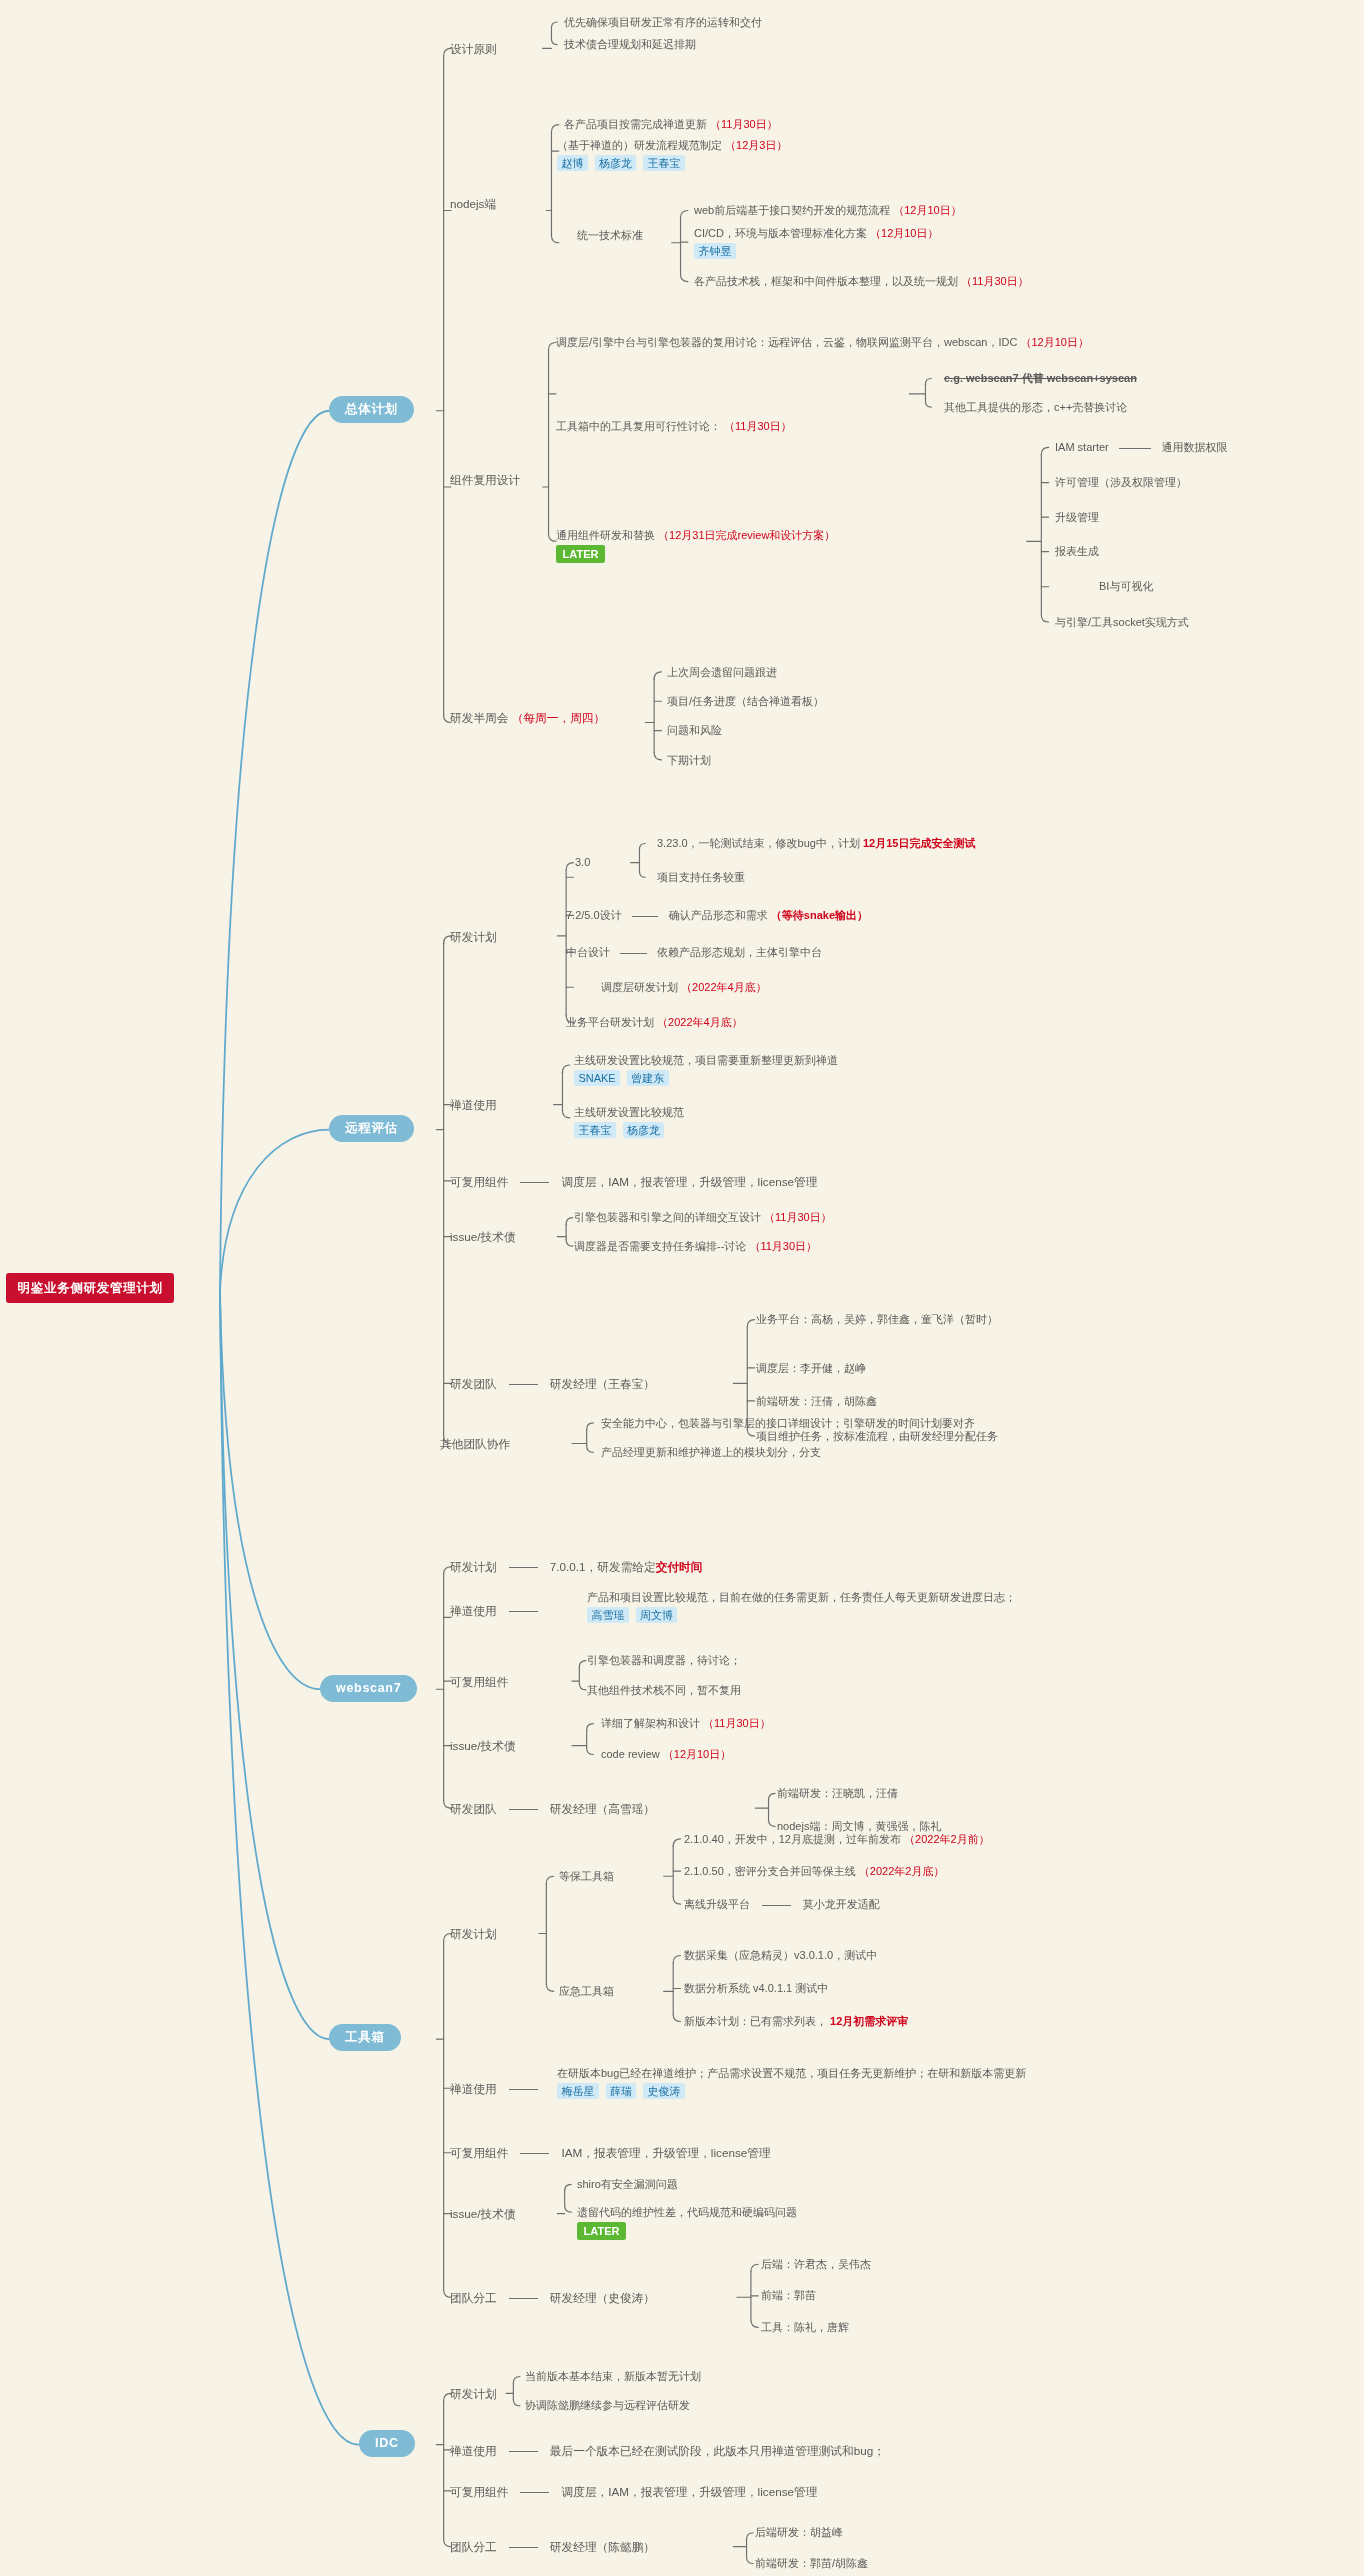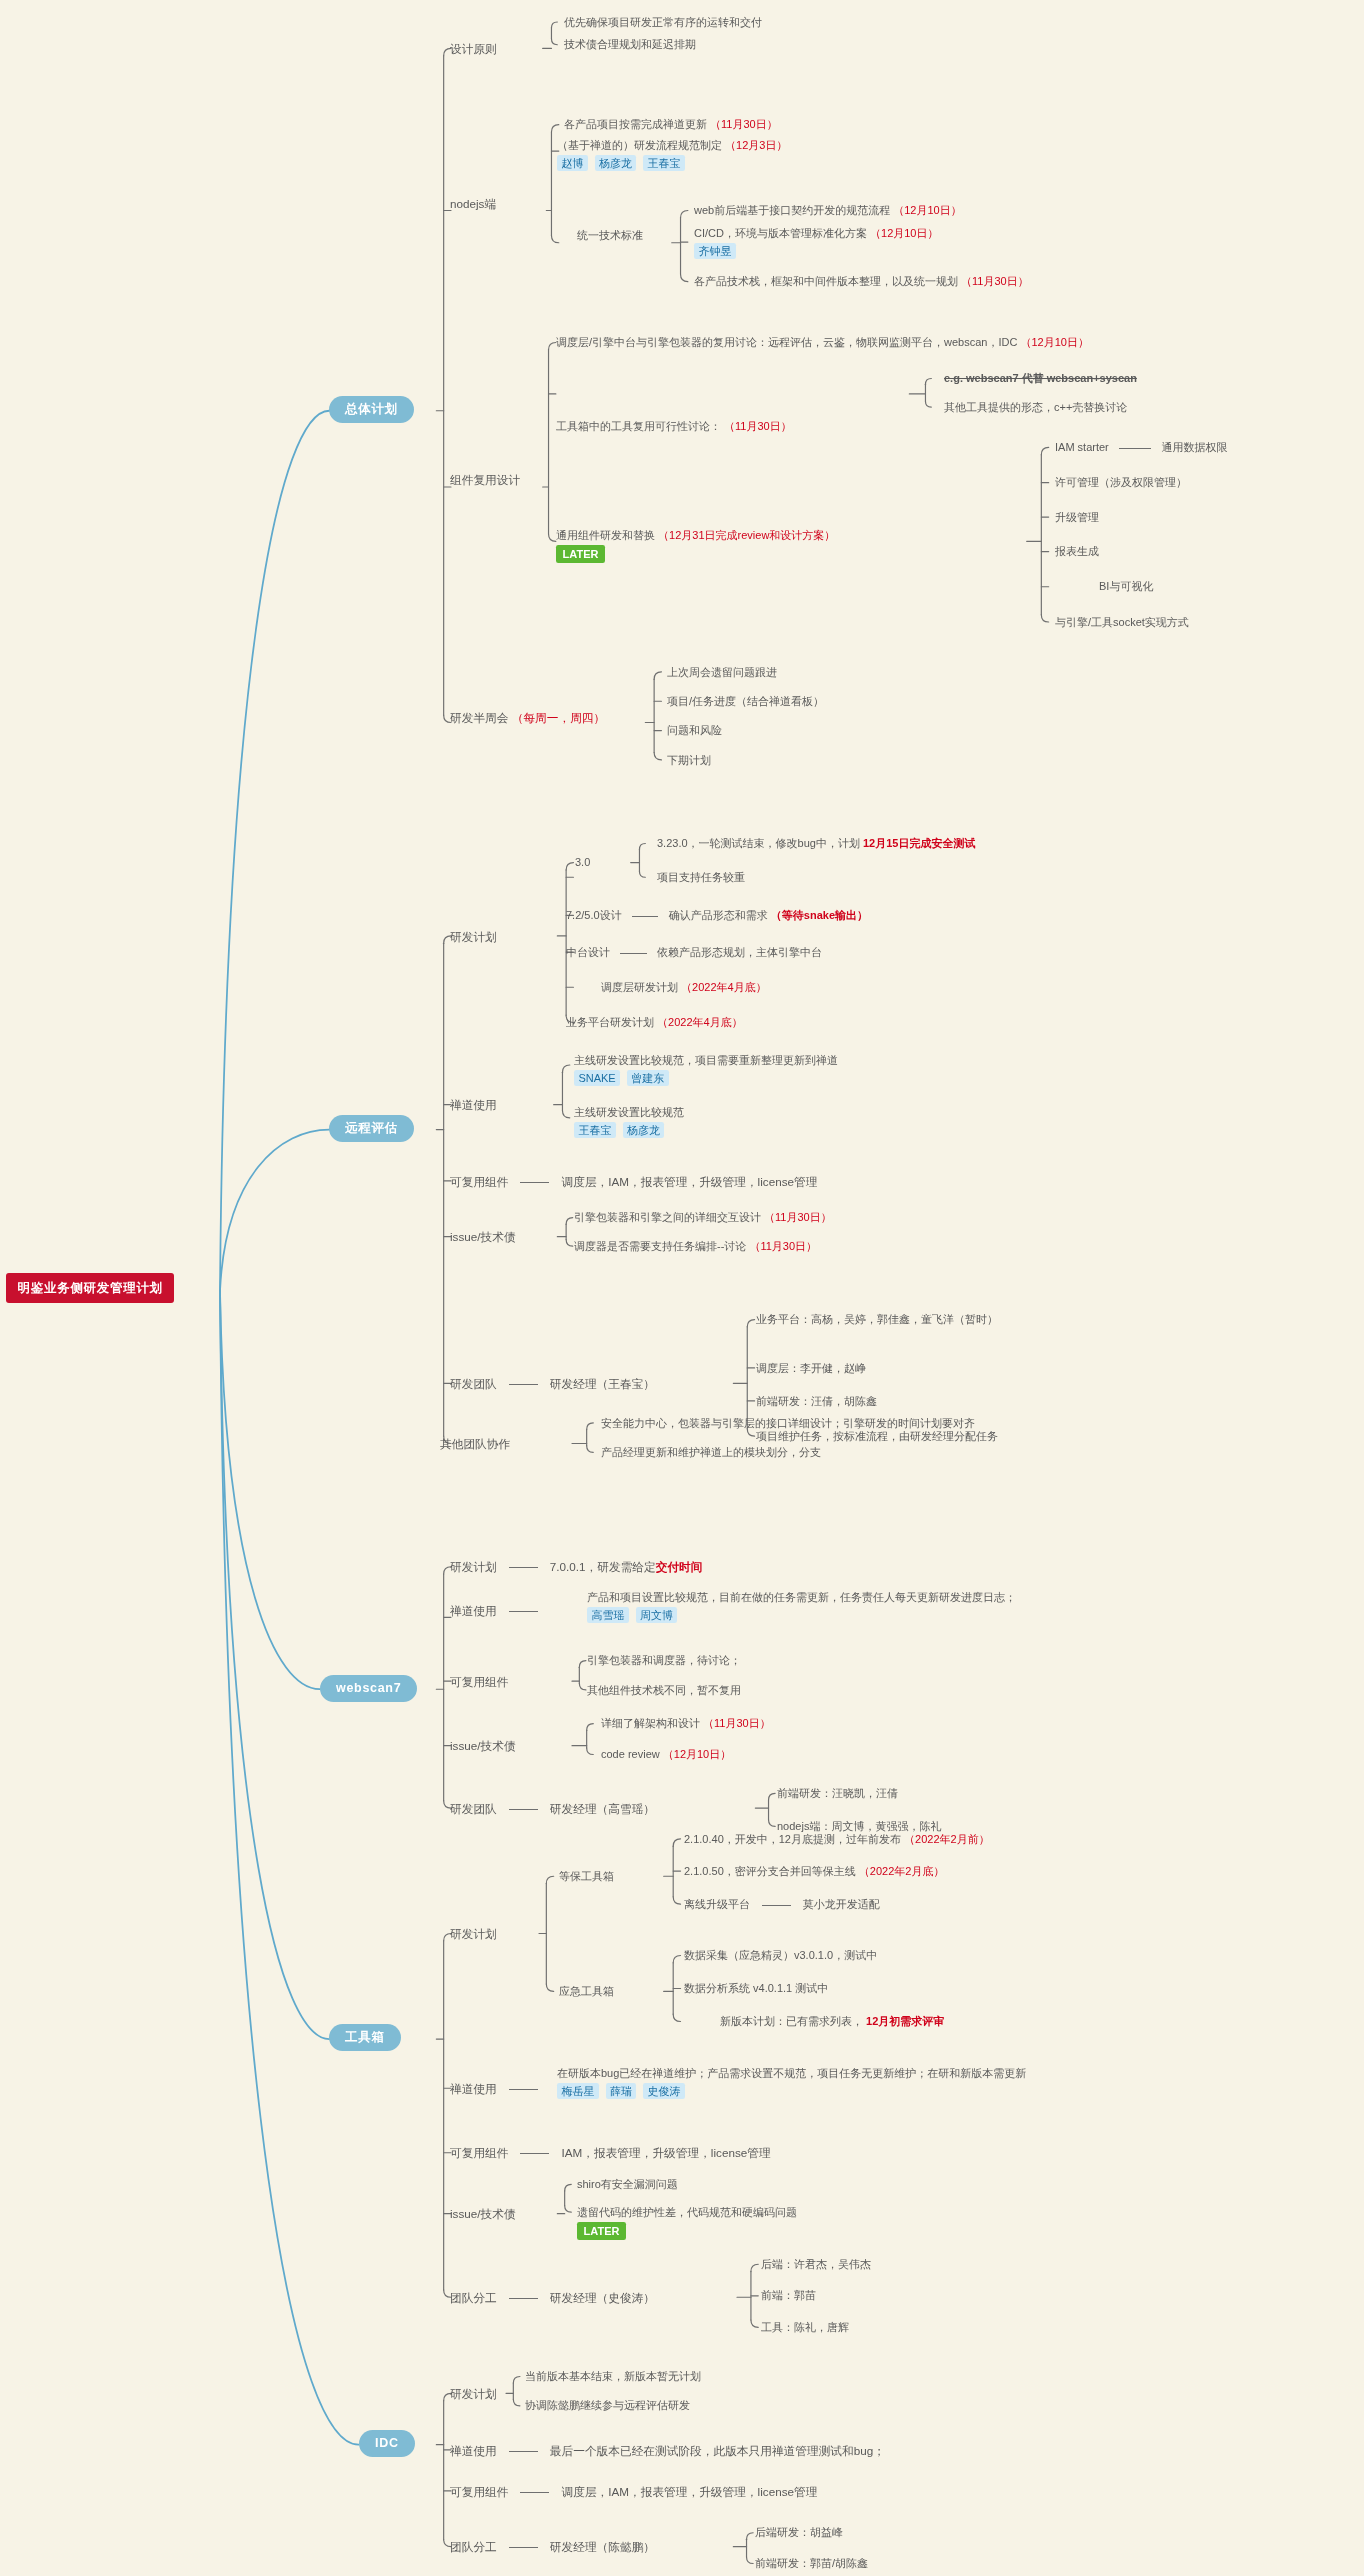--- a/index.html
+++ b/index.html
@@ -467,21 +467,21 @@
     <span>莫小龙开发适配</span>
   </div>
 
   <div class="node l3" style="left:559px;top:1984px;">应急工具箱</div>
   <div class="node leaf" style="left:684px;top:1948px;">
     <span>数据采集（应急精灵）v3.0.1.0，测试中</span>
   </div>
   <div class="node leaf" style="left:684px;top:1981px;">
     <span>数据分析系统 v4.0.1.1 测试中</span>
   </div>
-  <div class="node leaf" style="left:684px;top:2014px;margin-left:36px;">
+  <div class="node leaf" style="left:684px;top:2014px;">
     <span>新版本计划：已有需求列表，</span>
     <span class="red">12月初需求评审</span>
   </div>
 
   <div class="node l2" style="left:450px;top:2081px;">
     <span>禅道使用</span>
     <span style="display:inline-block;width:29px;border-top:1.1px solid #6f6f6f;vertical-align:middle;margin:0 8.8px;"></span>
   </div>
   <div class="node leaf" style="left:557px;top:2066px;">
     <div><span>在研版本bug已经在禅道维护；产品需求设置不规范，项目任务无更新维护；在研和新版本需更新</span></div>

